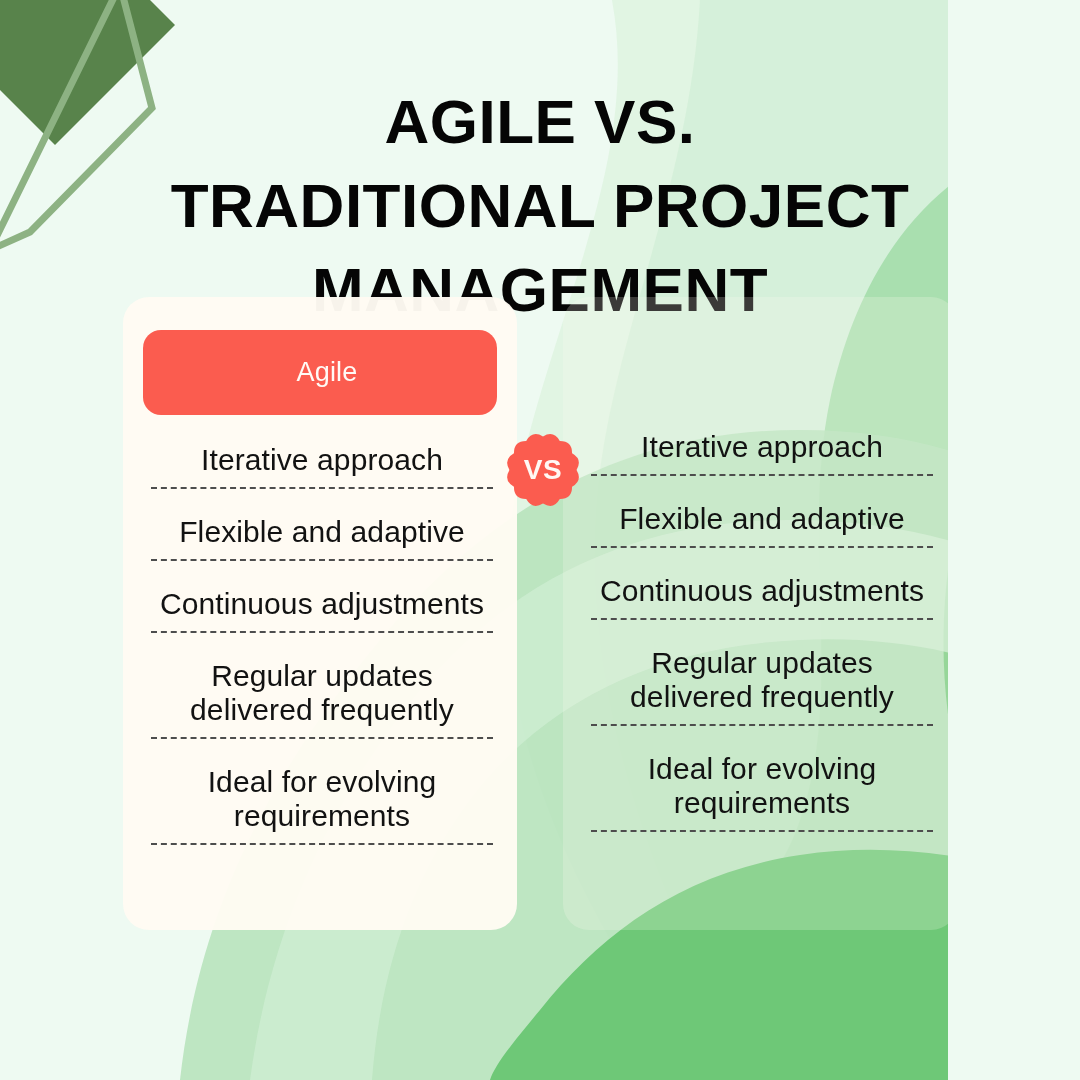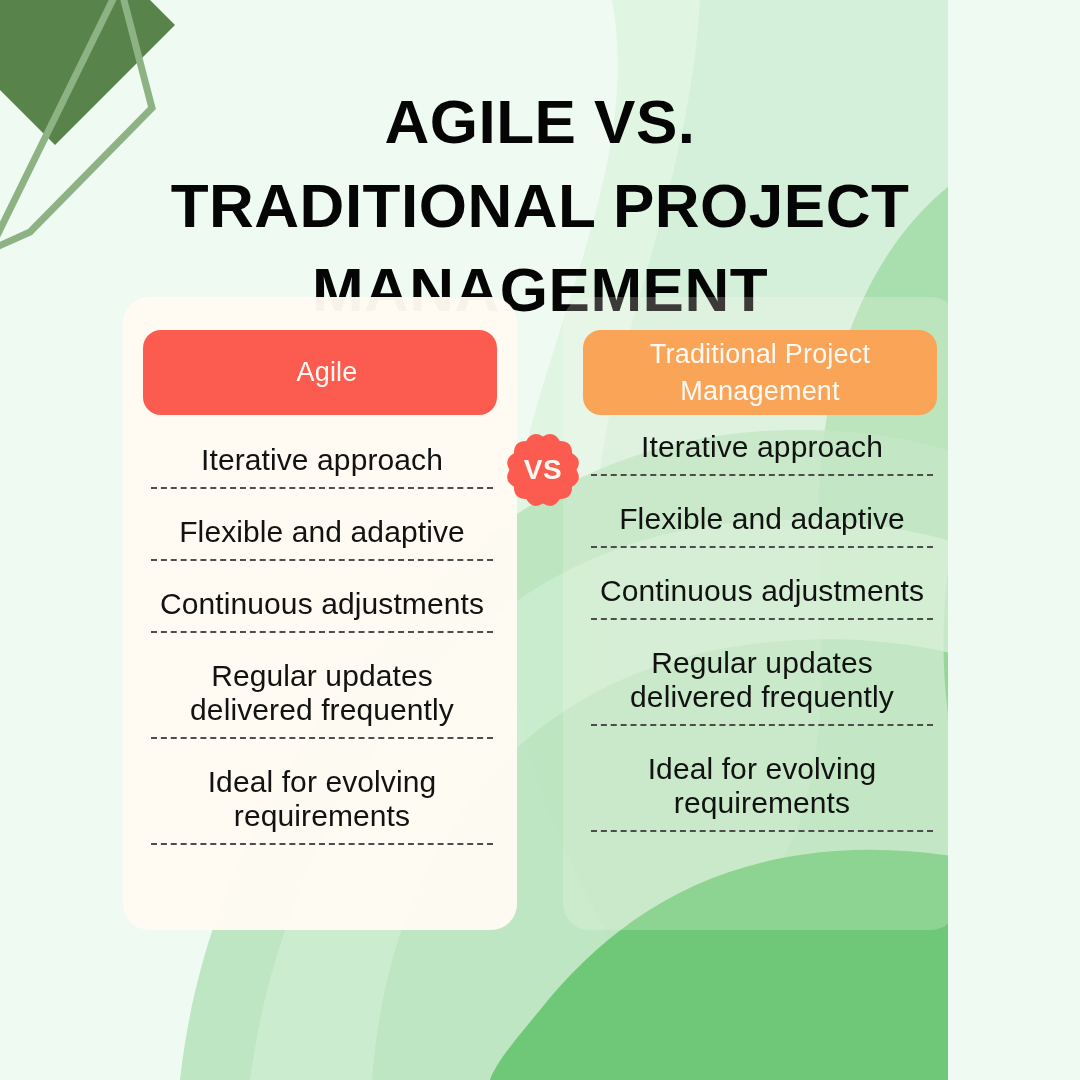--- a/index.html
+++ b/index.html
@@ -206,23 +206,20 @@
           <span class="divider"></span>
         </div>
         <div class="item">
           <span>Ideal for evolving requirements</span>
           <span class="divider"></span>
         </div>
       </div>
     </div>
 
     <div class="card right">
-      <div class="pill trad">
-        <span>Traditional Project Management</span>
-      </div>
       <div class="item-list right">
         <div class="item">
           <span>Iterative approach</span>
           <span class="divider"></span>
         </div>
         <div class="item">
           <span>Flexible and adaptive</span>
           <span class="divider"></span>
         </div>
         <div class="item">

